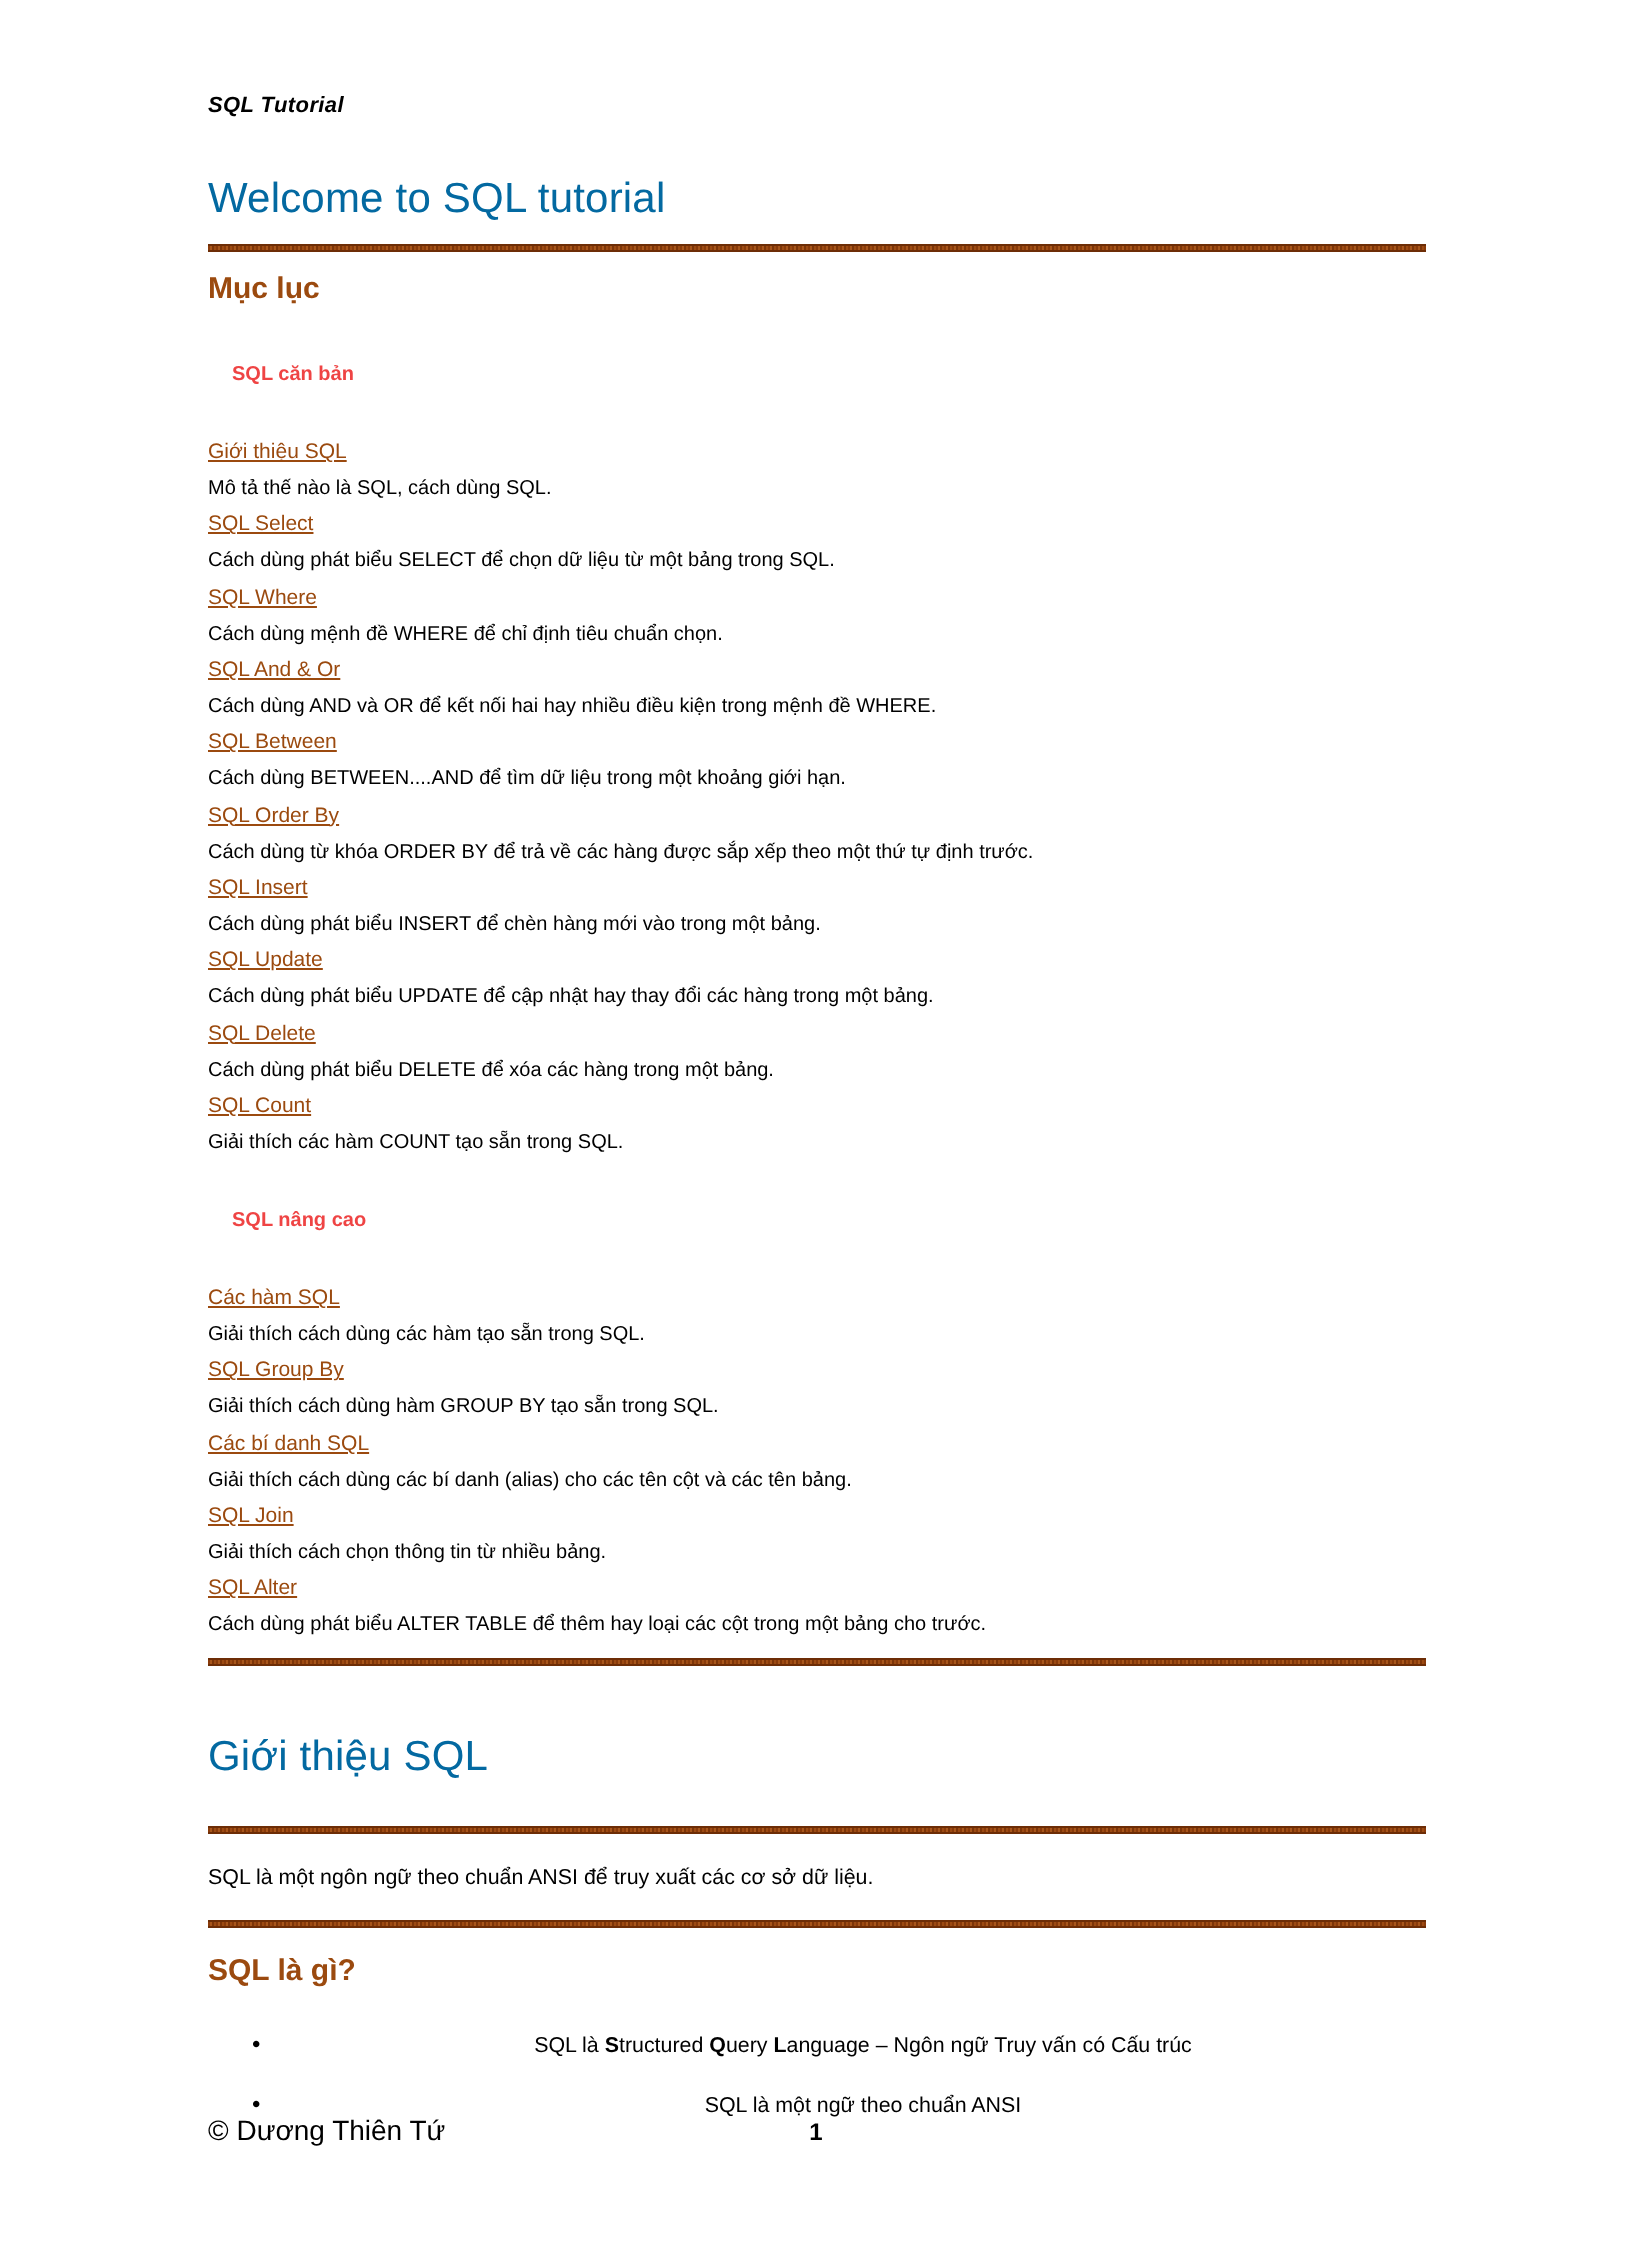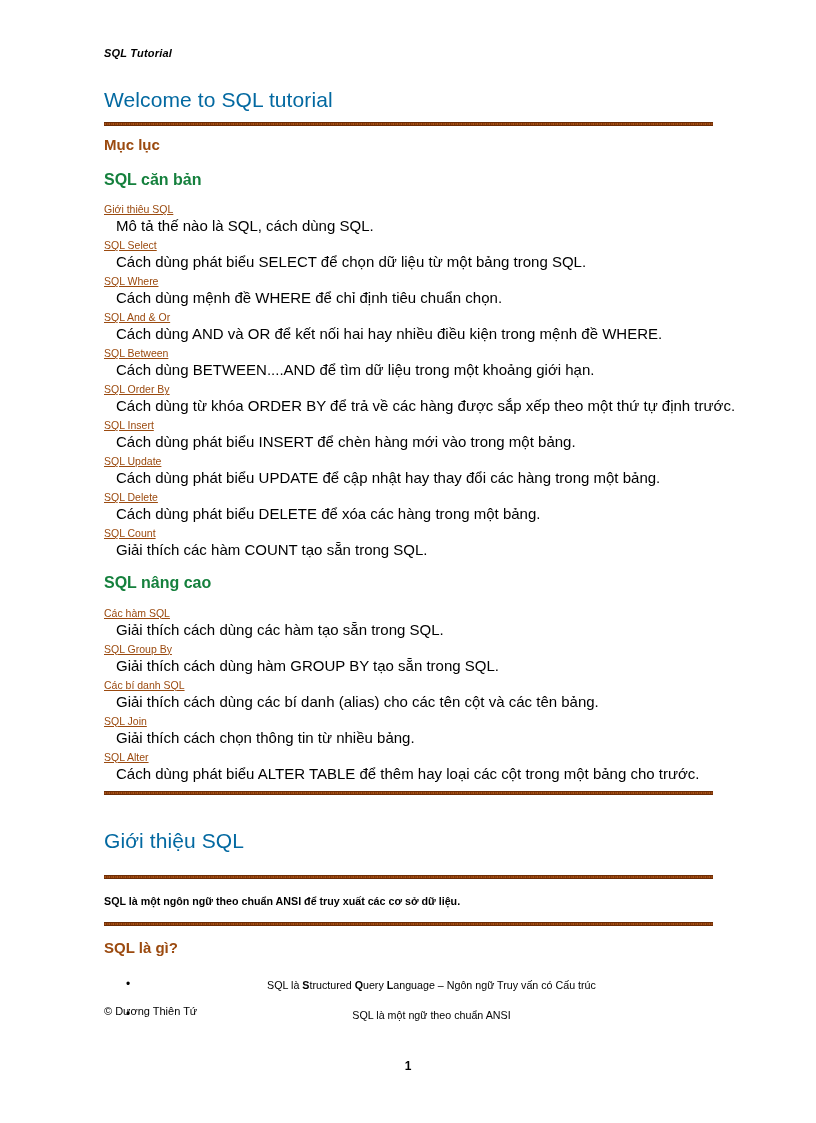--- a/index.html
+++ b/index.html
@@ -71,50 +71,49 @@
     letter-spacing: 0.1px;
   }
   .h2 {
     font-size: 15px;
     font-weight: bold;
     color: #9b4a0f;
     margin: 0;
     line-height: 1.2;
   }
   .h3 {
-    font-size: 16px;
-    font-weight: bold;
-    color: #15803d;
-    margin: 0;
+    font-size: 10px;
+    font-weight: bold;
+    color: #ef4444;
+    margin: 12px;
     line-height: 1.2;
   }
 
   
   .toc-group { margin: 0; }
   .toc-entry { margin: 0; }
   .toc-link {
     display: inline-block;
     font-size: 10.5px;
     color: #9b4a0f;
     text-decoration: underline;
     line-height: 15px;
     cursor: pointer;
   }
   .toc-desc {
-    font-size: 15px;
+    font-size: 10px;
     color: #000000;
     line-height: 15.3px;
     white-space: nowrap;
-    margin-left: 12px;
   }
 
   
   .lead {
     font-size: 10.7px;
-    font-weight: bold;
+    font-weight: normal;
     color: #000000;
     line-height: 15px;
     margin: 0;
   }
 
   
   ul.bullets {
     list-style: none;
     margin: 0;
     padding: 0;
@@ -134,22 +133,22 @@
     left: 22px;
     top: -1px;
     font-size: 12px;
     color: #000000;
   }
 
   
   .footer-left {
     position: absolute;
     left: 104px;
-    top: 1005px;
-    font-size: 11px;
+    top: 1057px;
+    font-size: 14px;
     color: #000000;
   }
   .footer-page {
     position: absolute;
     left: 0;
     top: 1059px;
     width: 816px;
     text-align: center;
     font-size: 12px;
     font-weight: bold;

